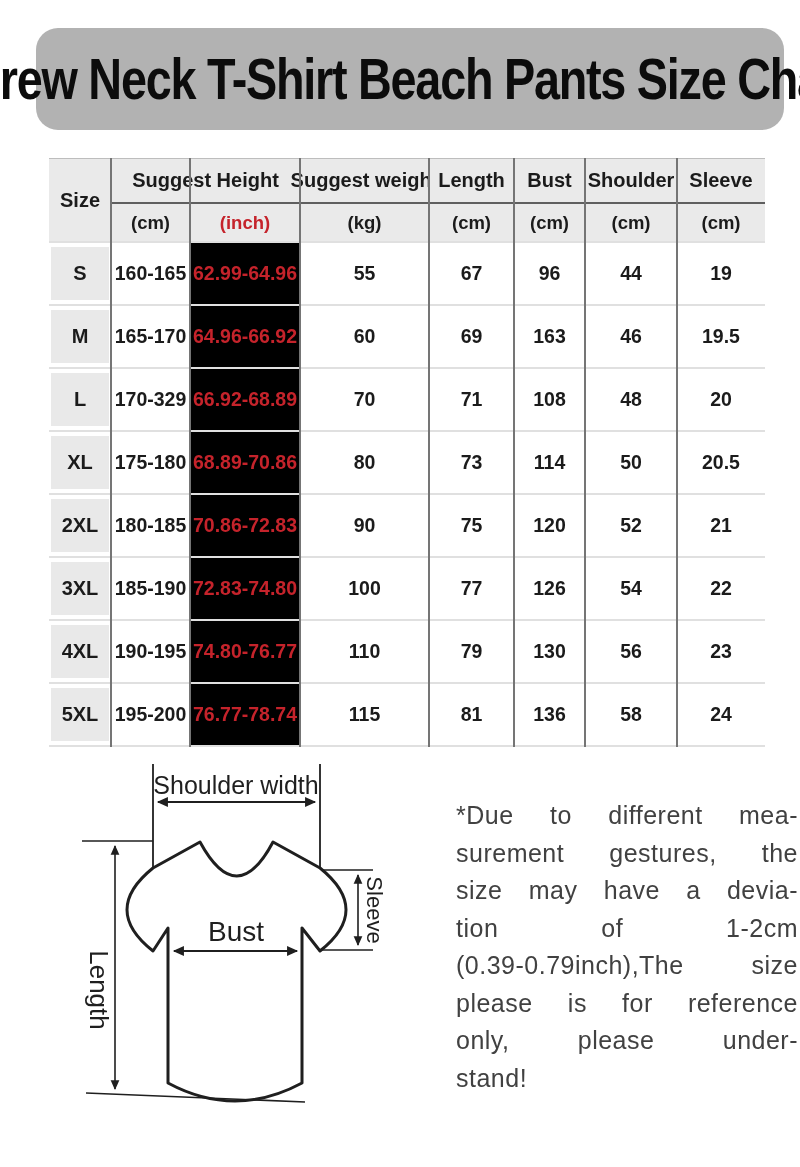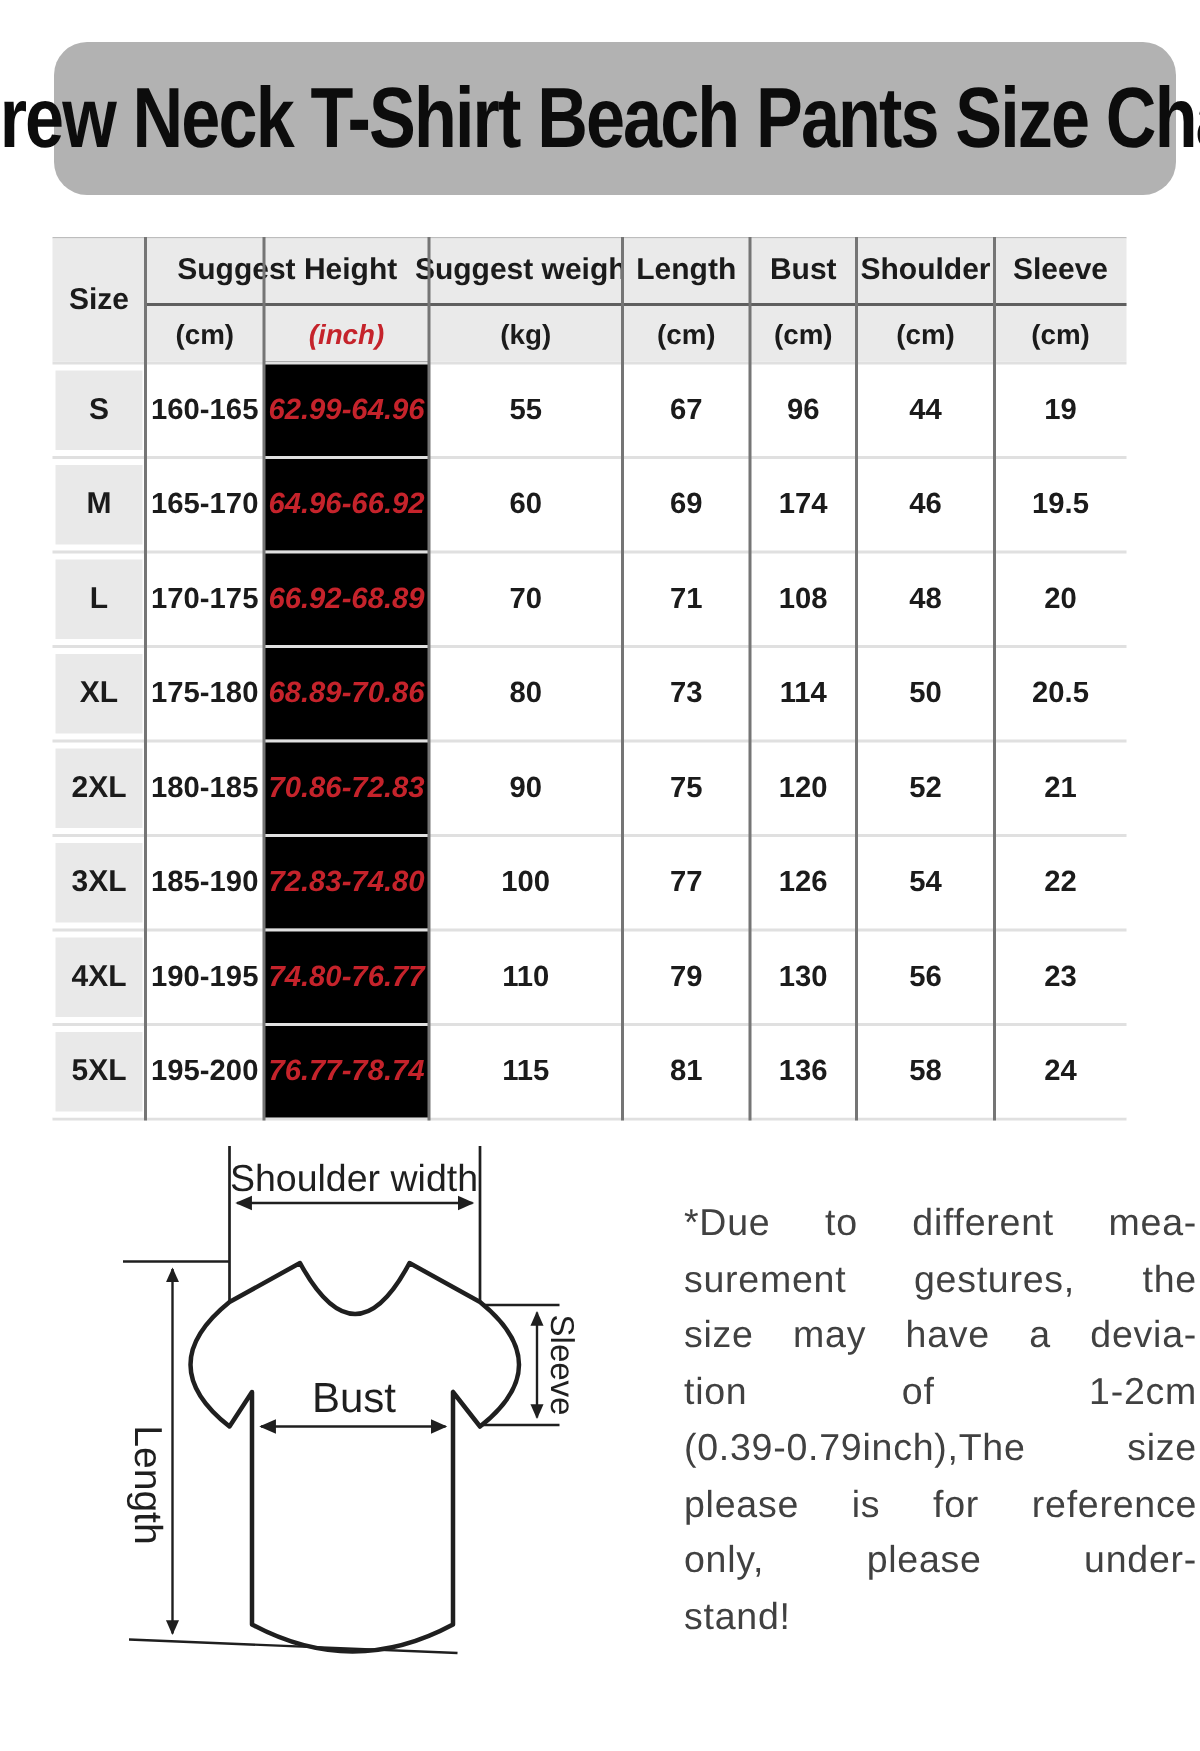--- a/index.html
+++ b/index.html
@@ -7,35 +7,35 @@
         font-family:"Liberation Sans","DejaVu Sans",sans-serif;color:#1b1b1b;}
 
   
   .banner{position:absolute;left:36px;top:28px;width:748px;height:102px;
           background:var(--banner-bg,#b2b2b2);border-radius:22px;
           display:flex;align-items:center;justify-content:center;}
   .banner h1{margin:0;font-size:57px;font-weight:bold;color:#0c0c0c;
              letter-spacing:-1.5px;transform:scaleX(0.82);white-space:nowrap;}
 
   
-  .size-table{position:absolute;left:35px;top:158px;width:716px;text-align:center;}
+  .size-table{position:absolute;left:49px;top:158px;width:716px;text-align:center;}
   .grid{display:grid;grid-template-columns:62px 79px 110px 129px 85px 71px 92px 88px;
         grid-template-rows:45px 37px repeat(8,63px);
         border-top:1px solid #bdbdbd;border-bottom:2px solid var(--row-divider,#e0e0e0);}
   .cell{display:flex;align-items:center;justify-content:center;
         font-weight:bold;font-size:19.5px;background:#ffffff;white-space:nowrap;}
   .hd{background:var(--header-bg,#eaeaea);font-size:20px;}
   .unit{background:var(--header-bg,#eaeaea);font-size:18.5px;} .c2{grid-column:2;} .c3{grid-column:3;} .c4{grid-column:4;}
   .c5{grid-column:5;} .c6{grid-column:6;} .c7{grid-column:7;} .c8{grid-column:8;}
   .r1{grid-row:1;} .r2{grid-row:2;}
   .size-hd{grid-column:1;grid-row:1/3;}
   .h-height{grid-column:2/4;grid-row:1;}
   .bline{border-bottom:2px solid #5f5f5f;}
   .body-cell{border-top:2px solid var(--row-divider,#e0e0e0);}
-  .red{color:var(--accent-red,#c5232b);font-style:italic;}
+  .red{color:var(--accent-red,#c5232b);}
   .inch-bg{background:#000000;}
   .chip{display:flex;align-items:center;justify-content:center;
         width:58px;height:53px;background:var(--chip-bg,#e9e9e9);font-weight:bold;font-size:20px;}
   .vline{position:absolute;top:0;bottom:0;width:2px;background:var(--table-line,#757575);}
 
   
   .diagram{position:absolute;left:40px;top:758px;width:400px;height:365px;}
   .diagram text{font-family:"Liberation Sans","DejaVu Sans",sans-serif;fill:#1f1f1f;}
 
   
@@ -82,28 +82,28 @@
       <div class="cell body-cell">44</div>
       <div class="cell body-cell">19</div>
 
       <div class="cell body-cell">
           <span class="chip">M</span>
         </div>
       <div class="cell body-cell">165-170</div>
       <div class="cell body-cell red inch-bg">64.96-66.92</div>
       <div class="cell body-cell">60</div>
       <div class="cell body-cell">69</div>
-      <div class="cell body-cell">174</div>
+      <div class="cell body-cell">163</div>
       <div class="cell body-cell">46</div>
       <div class="cell body-cell">19.5</div>
 
       <div class="cell body-cell">
           <span class="chip">L</span>
         </div>
-      <div class="cell body-cell">170-175</div>
+      <div class="cell body-cell">170-329</div>
       <div class="cell body-cell red inch-bg">66.92-68.89</div>
       <div class="cell body-cell">70</div>
       <div class="cell body-cell">71</div>
       <div class="cell body-cell">108</div>
       <div class="cell body-cell">48</div>
       <div class="cell body-cell">20</div>
 
       <div class="cell body-cell">
           <span class="chip">XL</span>
         </div>

